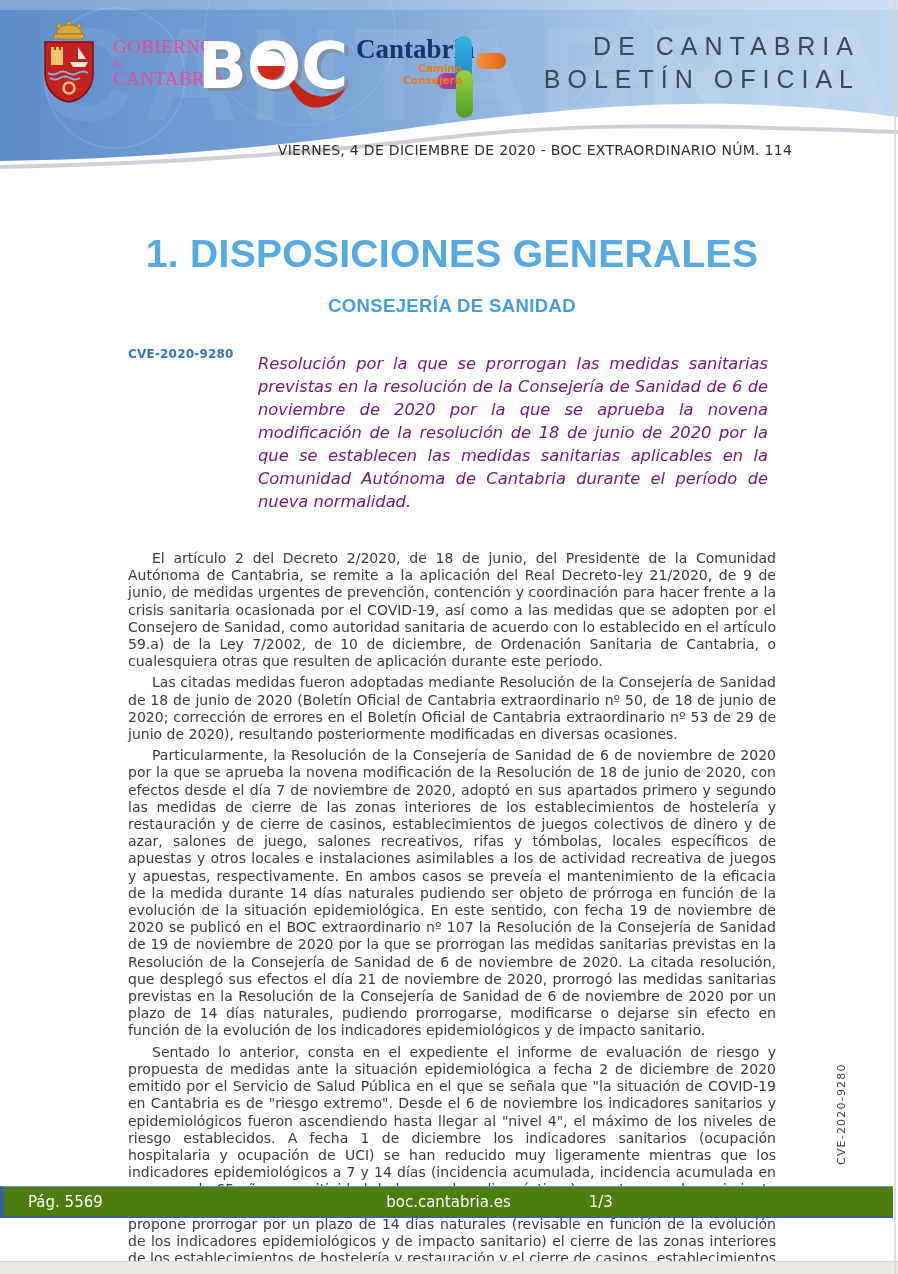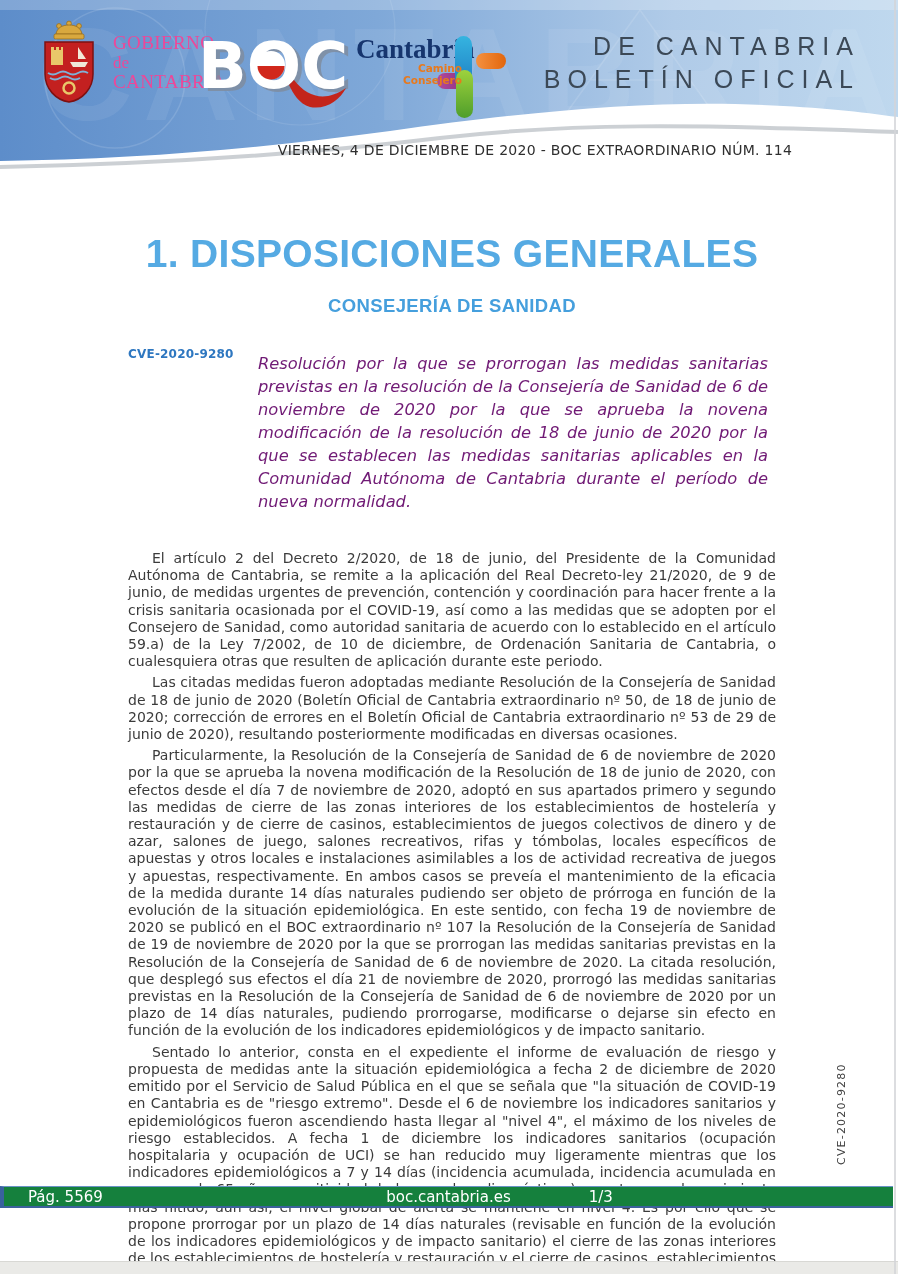--- a/index.html
+++ b/index.html
@@ -9,21 +9,21 @@
     font-family:"DejaVu Sans", sans-serif;
   }
 
   
   .banner { position:absolute; left:0; top:0; width:898px; height:170px; }
   .banner-bg { position:absolute; left:0; top:0; }
 
   .gov-block { position:absolute; left:38px; top:20px; display:flex; align-items:center; gap:13px; }
   .gov-text { font-family:"Liberation Serif", serif; color:#ec4899; line-height:1.1; }
   .gov-l1, .gov-l3 { font-size:19px; letter-spacing:.4px; }
-  .gov-l2 { font-size:17px; }
+  .gov-l2 { font-size:10px; }
 
   .boc-logo { position:absolute; left:198px; top:24px; }
 
   .cant-name {
     position:absolute; left:356px; top:34px;
     font-family:"Liberation Serif", serif; font-weight:bold;
     font-size:27px; color:#16356e;
   }
   .lebaniego-cross { position:absolute; left:435px; top:30px; }
   .camino {
@@ -70,22 +70,22 @@
     font-size:14px; line-height:17.2px; color:#3b3b3b; text-align:justify;
   }
 
   
   .cve-vertical {
     position:absolute; right:50px; top:1050px; height:115px;
     writing-mode:vertical-rl; transform:rotate(180deg);
     font-size:11px; color:#3f3f3f; letter-spacing:1.2px; white-space:nowrap;
   }
   .footer {
-    position:absolute; left:0; top:1186px; width:893px; height:22px;
-    box-sizing:border-box; background:#15803d;
+    position:absolute; left:0; top:1186px; width:893px; height:32px;
+    box-sizing:border-box; background:#4d7c0f;
     border-top:1px solid #6b92c6; border-bottom:2px solid #3c619c;
     border-left:4px solid #39619e;
     display:flex; align-items:center; padding:0 24px;
     color:#ffffff; font-size:15px;
   }
   .f-left  { flex:1; text-align:left; }
   .f-center{ flex:1; text-align:center; }
   .f-right { flex:1; text-align:left; }
 
   .bottom-strip {

